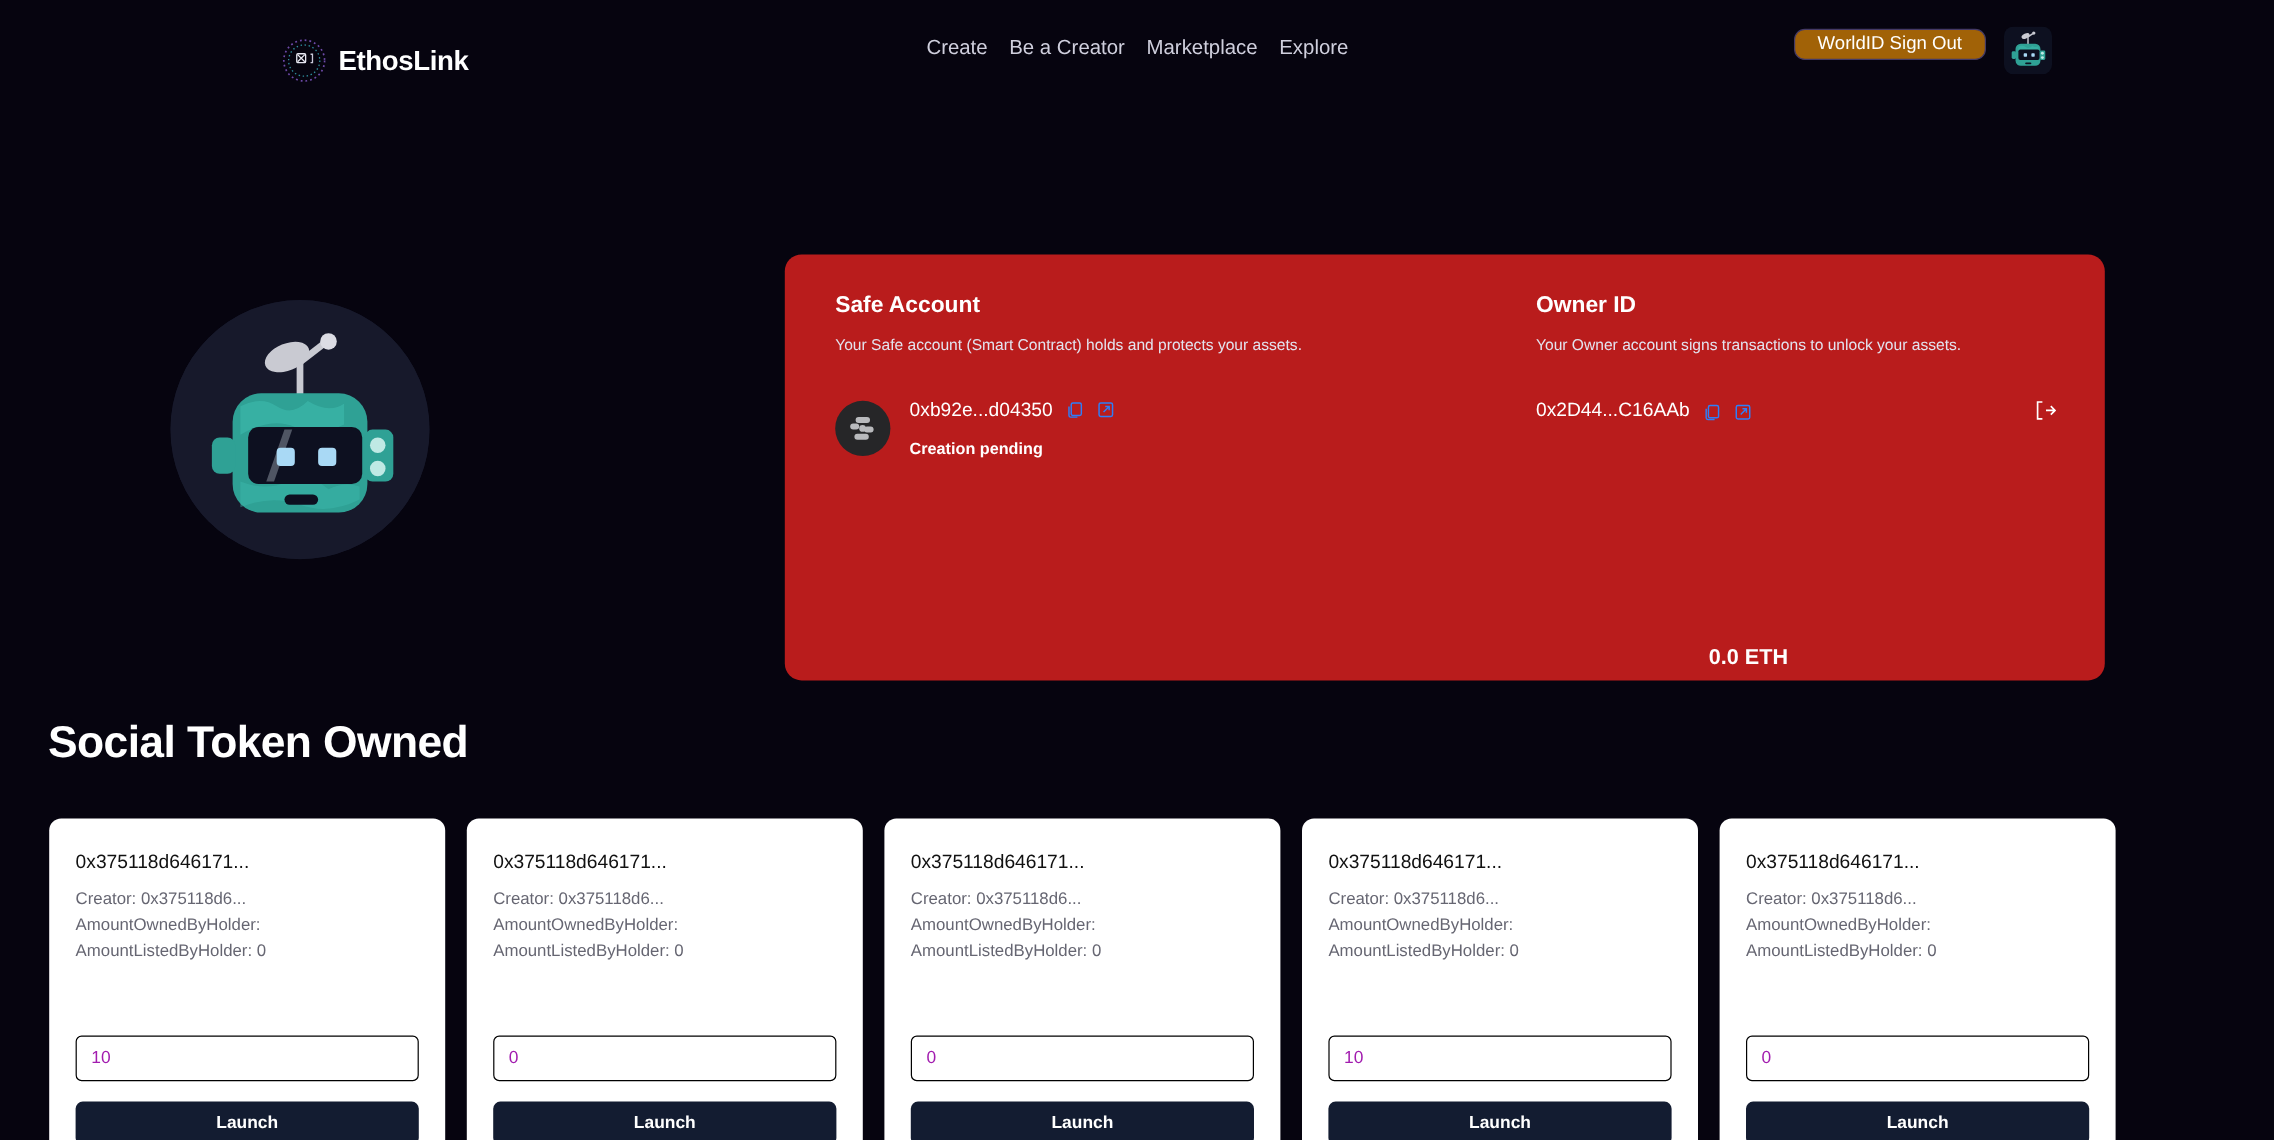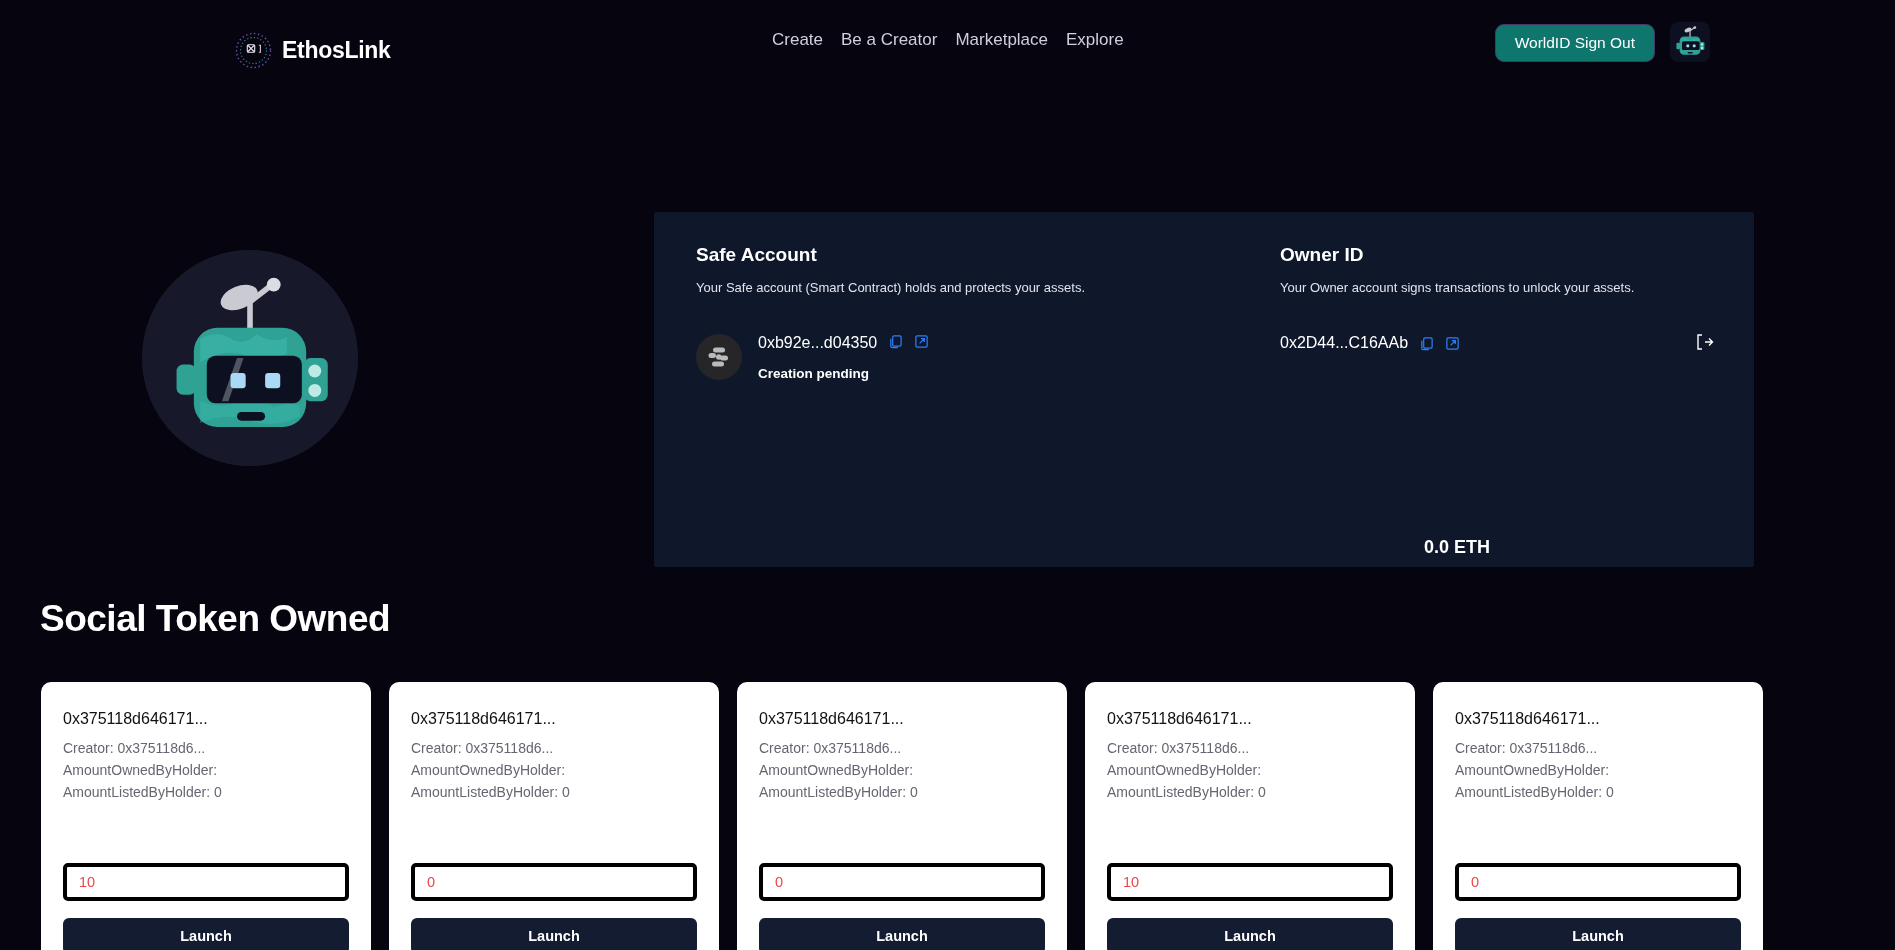--- a/index.html
+++ b/index.html
@@ -48,24 +48,24 @@
   .nav a {
     color: #cfcfdd;
     font-size: 17px;
     text-decoration: none;
     white-space: nowrap;
   }
   .signout-btn {
     position: absolute;
     right: 240px;
     top: 24px;
-    height: 38px;
+    height: 26px;
     padding: 0 19px;
     border-radius: 9px;
-    background: #0f766e;
+    background: #a16207;
     border: 1px solid #443a66;
     color: #ffffff;
     font-size: 15.5px;
     display: flex; align-items: center;
     cursor: pointer;
   }
   .header-avatar {
     position: absolute;
     right: 185px;
     top: 22px;
@@ -81,22 +81,22 @@
     left: 142px; top: 160px;
     width: 216px; height: 216px;
     border-radius: 50%;
     background: #17192b;
     overflow: hidden;
   }
   .panel {
     position: absolute;
     left: 654px; top: 122px;
     width: 1100px; height: 355px;
-    background: #0f172a;
-    border-radius: 2px;
+    background: #b91c1c;
+    border-radius: 14px;
   }
   .panel-col { position: absolute; }
   .col-safe  { left: 42px;  top: 32px; width: 620px; }
   .col-owner { left: 626px; top: 32px; width: 460px; }
   .col-title {
     color: #ffffff;
     font-size: 19px;
     font-weight: bold;
     margin-bottom: 14px;
   }
@@ -190,26 +190,26 @@
   }
   .card-meta {
     color: #666672;
     font-size: 14px;
     line-height: 22px;
   }
   .amount-input {
     margin-top: 60px;
     width: 100%;
     height: 38px;
-    border: 4px solid #000000;
+    border: 1px solid #000000;
     border-radius: 5px;
     padding: 0 12px;
     font-size: 14.5px;
     font-family: "Liberation Sans", sans-serif;
-    color: #ef4444;
+    color: #a21caf;
     background: #fff;
   }
   .launch-btn {
     margin-top: 17px;
     width: 100%;
     height: 36px;
     background: #131c31;
     color: #ffffff;
     border: none;
     border-radius: 6px;

